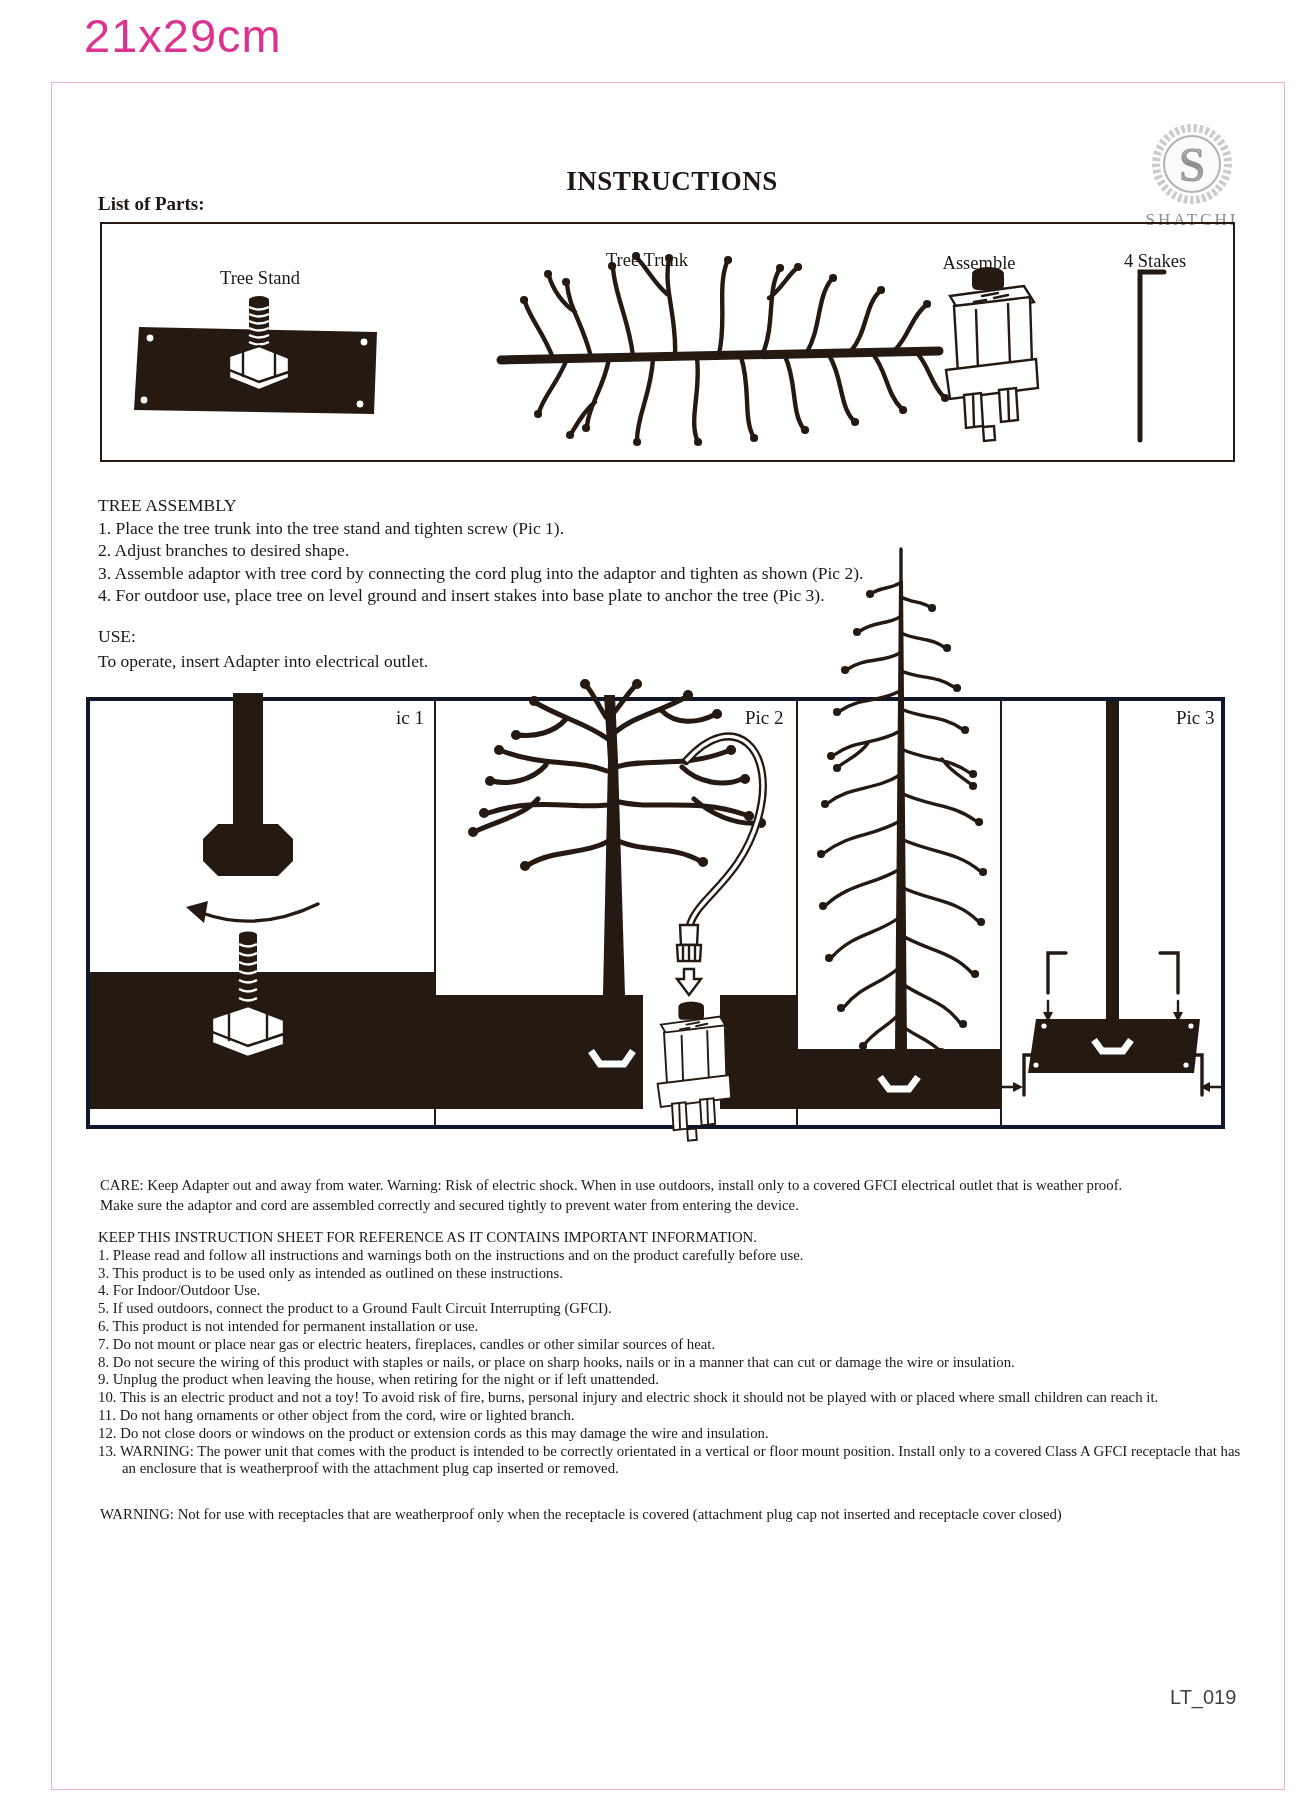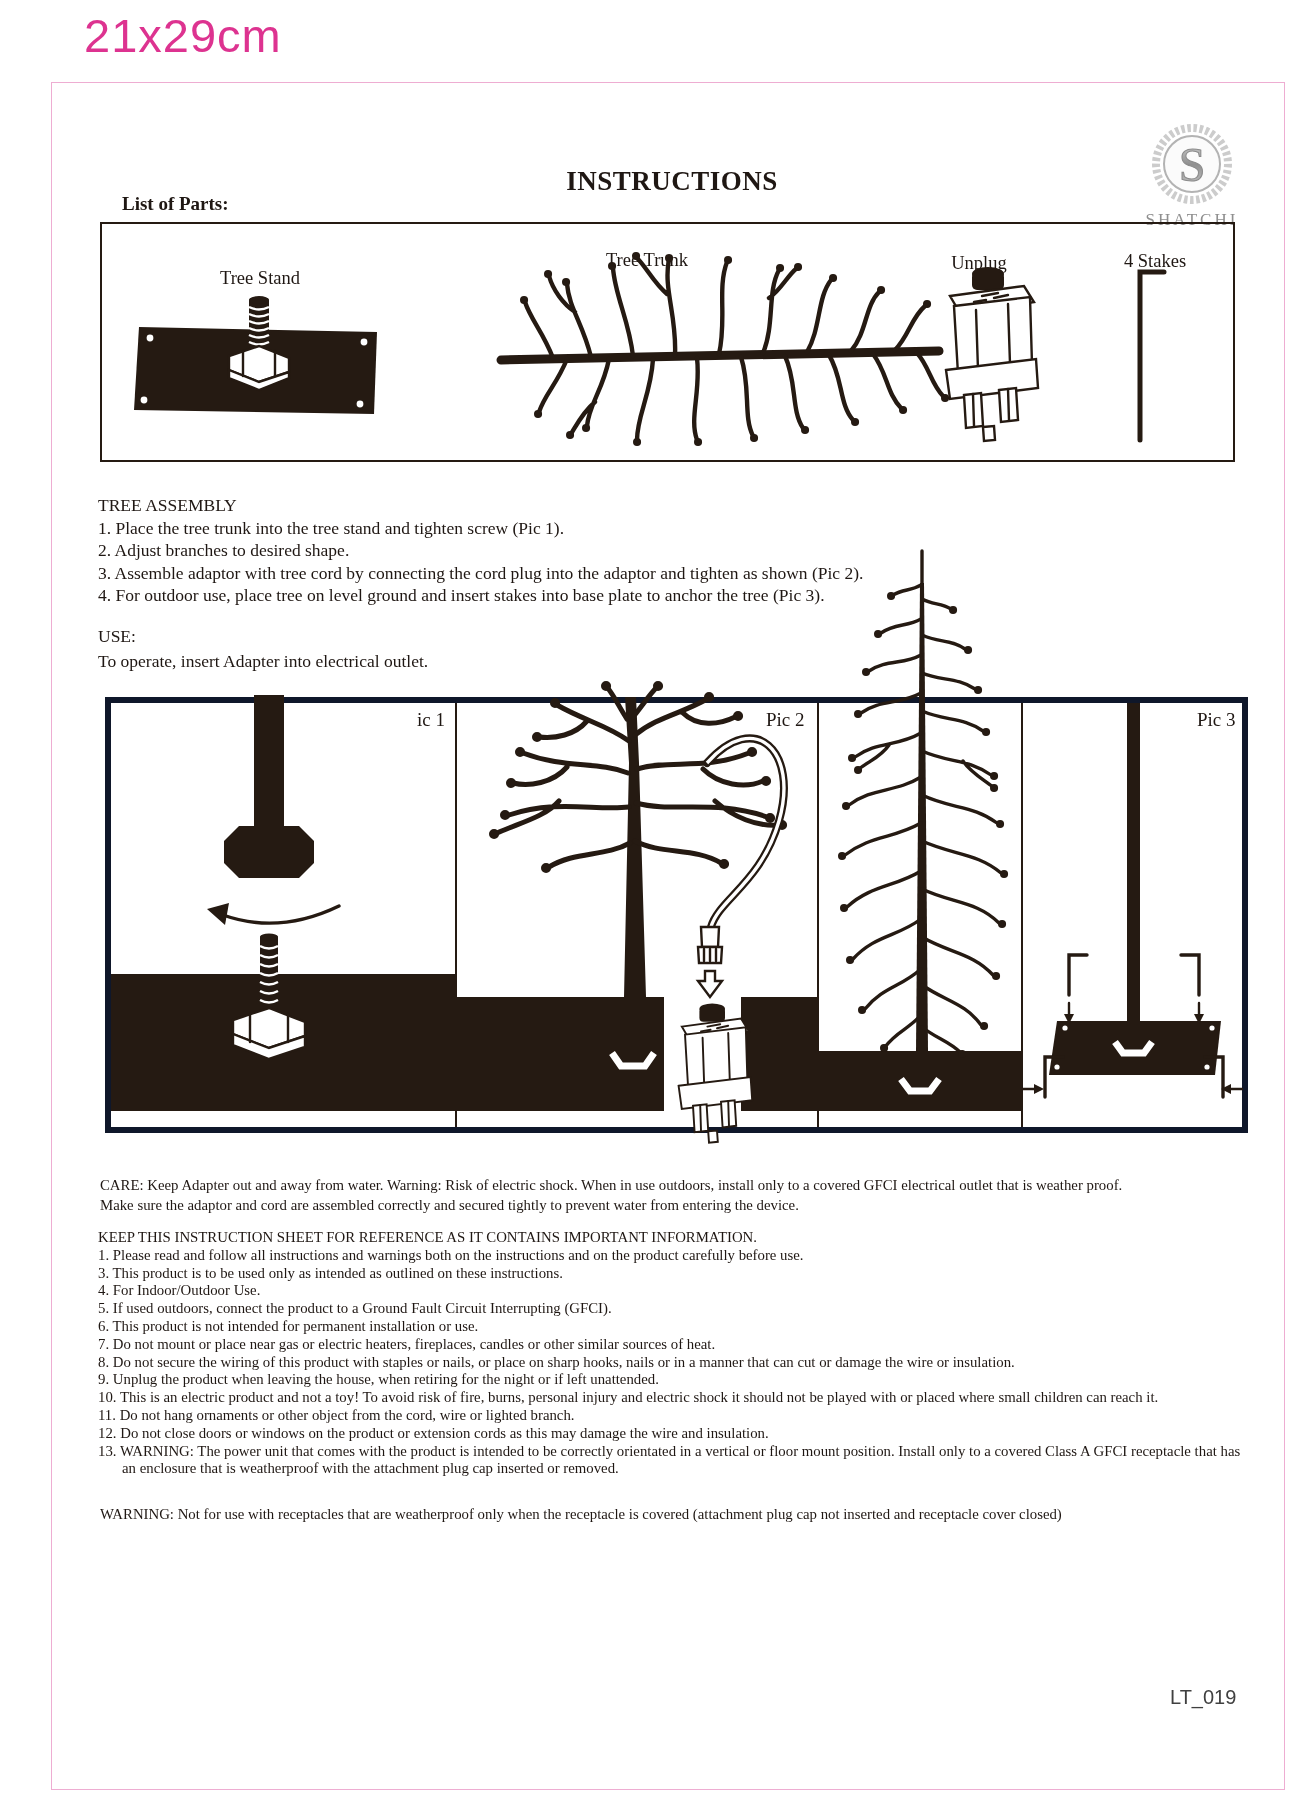--- a/index.html
+++ b/index.html
@@ -7,34 +7,34 @@
         font-family:"Liberation Serif",serif;color:#1f1713;text-decoration:underline;}
   .abs{position:absolute;}
 
   
   .size-label{left:84px;top:8px;font-family:"Liberation Sans",sans-serif;
               font-size:47px;font-weight:500;color:#dd3390;letter-spacing:1px;}
   .page-frame{left:51px;top:82px;width:1232px;height:1706px;border:1px solid #eeadd2;}
 
   
   .doc-title{left:672px;top:166px;transform:translateX(-50%);font-size:27px;font-weight:bold;letter-spacing:.5px;}
-  .parts-heading{left:98px;top:193px;font-size:19px;font-weight:bold;margin-left:24px;}
+  .parts-heading{left:98px;top:193px;font-size:19px;font-weight:bold;}
   .logo{left:1136px;top:122px;width:112px;text-align:center;}
   .logo-name{font-size:17px;color:#8f8f8f;letter-spacing:3px;margin-top:-2px;}
 
   
   .parts-box{left:100px;top:222px;width:1131px;height:236px;border:2px solid #251a12;}
   .part-label{position:absolute;font-size:18.5px;transform:translateX(-50%);white-space:nowrap;margin-top:16px;}
 
   
   .assembly{left:98px;top:494px;font-size:17.5px;line-height:22.5px;width:1100px;}
   .use{left:98px;top:624px;font-size:17.5px;line-height:25px;width:900px;}
 
   
-  .pic-strip{left:105px;top:697px;width:1131px;height:424px;border:6px solid #0f172a;}
+  .pic-strip{left:86px;top:697px;width:1131px;height:424px;border:4px solid #0f172a;}
   .divider{position:absolute;top:0;width:2px;height:424px;background:#251a12;}
   .pic-label{position:absolute;font-size:19px;}
   .panel-svg{position:absolute;top:0;overflow:visible;}
 
   
   .fineprint{font-size:14.8px;width:1150px;}
   .care{left:100px;top:1176px;line-height:19.5px;}
   .keep{left:98px;top:1229px;line-height:17.8px;}
   .keep-item{text-indent:-24px;padding-left:24px;}
   .warning{left:100px;top:1505px;line-height:19.5px;}
@@ -92,21 +92,21 @@
       <circle cx="56" cy="42" r="36" fill="none" stroke="#cccccc" stroke-width="8" stroke-dasharray="3.5 2.6"></circle>
       <circle cx="56" cy="42" r="28" fill="#fbfbfb" stroke="#b3b3b3" stroke-width="2"></circle>
       <text x="56" y="59" text-anchor="middle" font-family="Liberation Serif, serif" font-size="48" fill="url(#silv)" stroke="#8a8a8a" stroke-width="1">S</text>
     </svg>
     <div class="logo-name">SHATCHI</div>
   </div>
 
   <div class="abs parts-box">
     <div class="part-label" style="left:158px;top:28px;">Tree Stand</div>
     <div class="part-label" style="left:545px;top:10px;">Tree Trunk</div>
-    <div class="part-label" style="left:877px;top:13px;">Unplug</div>
+    <div class="part-label" style="left:877px;top:13px;">Assemble</div>
     <div class="part-label" style="left:1053px;top:11px;">4 Stakes</div>
 
     <svg class="abs" style="left:30px;top:70px;overflow:visible" width="250" height="135" viewBox="0 0 250 135">
       <polygon points="7,33 245,38 242,120 2,116" class="ink-f"></polygon>
       <circle cx="18" cy="44" r="3.4" fill="#fff"></circle>
         <circle cx="232" cy="48" r="3.4" fill="#fff"></circle>
       <circle cx="228" cy="110" r="3.4" fill="#fff"></circle>
         <circle cx="12" cy="106" r="3.4" fill="#fff"></circle>
       <rect x="117" y="4" width="20" height="54" rx="3" class="ink-f"></rect>
       <ellipse cx="127" cy="6" rx="10" ry="4" class="ink-f"></ellipse>

